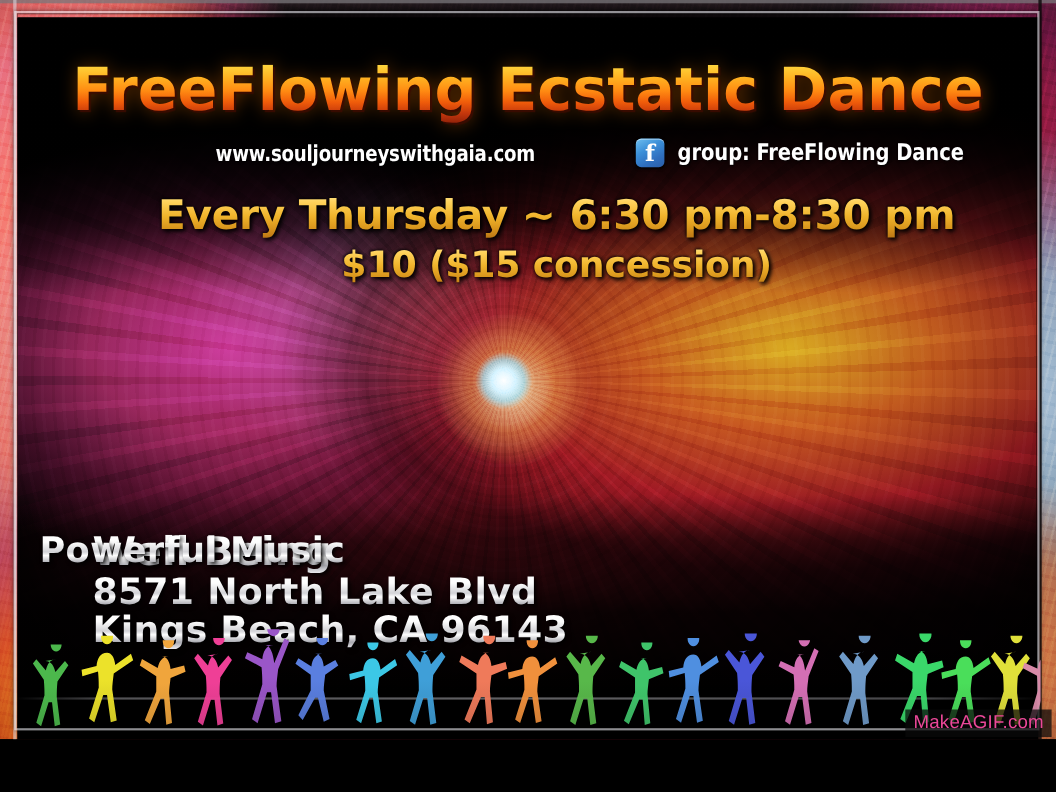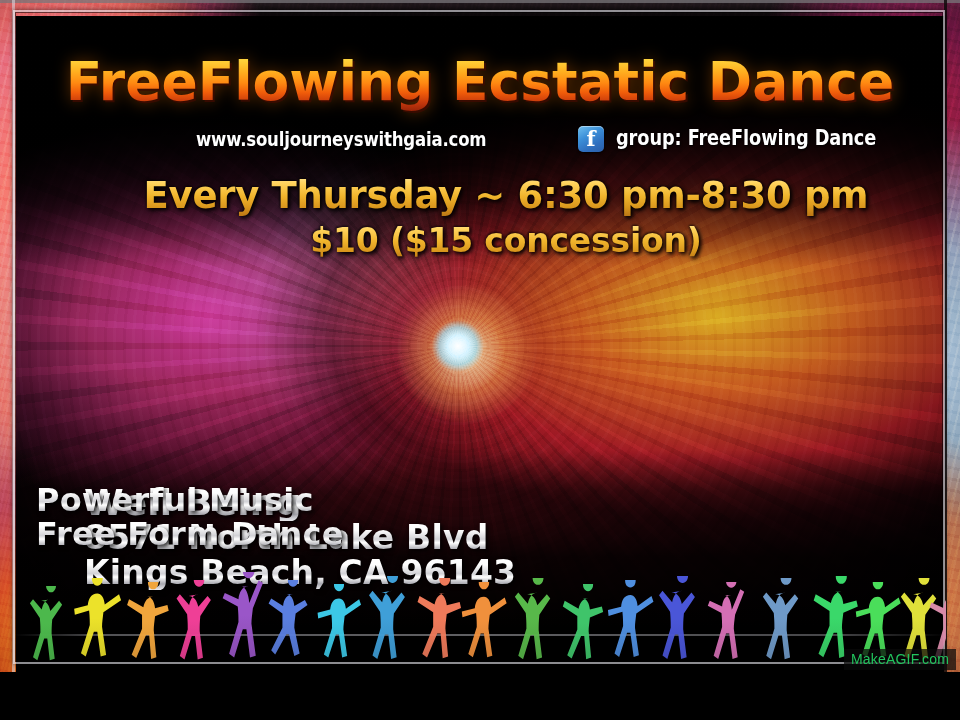--- a/index.html
+++ b/index.html
@@ -180,22 +180,22 @@
   .floor-line{
     position:absolute;left:0;bottom:36px;width:932px;height:2px;
     background:linear-gradient(90deg,rgba(120,120,125,0) 0%,rgba(150,150,155,.55) 10%,rgba(160,160,165,.6) 50%,rgba(140,140,145,.5) 88%,rgba(120,120,125,0) 100%);
   }
 
   
   #watermark{
     position:absolute;right:4px;bottom:2px;
     padding:2px 7px 3px 7px;
     background:rgba(10,10,10,.72);
-    color:#22c55e;font-family:"Liberation Sans", sans-serif;
-    font-size:14px;letter-spacing:.2px;
+    color:#ec4899;font-family:"Liberation Sans", sans-serif;
+    font-size:17px;letter-spacing:.2px;
   }
 </style>
 </head>
 <body>
 
 <div id="poster">
 
   <div class="fractal-frame"></div>
   <div class="fractal-wisps"></div>
   <div class="burst">
@@ -220,21 +220,20 @@
   <div class="txt gold" id="price">$10  ($15 concession)</div>
 
   <div class="txt" id="venue-block">
     <div class="silver" id="venue-name">Well Being</div>
     <div class="silver" id="venue-street">8571 North Lake Blvd</div>
     <div class="silver" id="venue-city">Kings Beach, CA 96143</div>
   </div>
 
   <div class="txt" id="promise-block">
     <div class="silver" id="promise-1">Powerful Music</div>
-    <div class="silver" id="promise-2">Free Form Dance</div>
   </div>
 
   <div id="dancers">
     <div class="floor-line"></div>
   <div class="dancer" style="left: 6px; width: 62px; height: 86px;">
         <svg width="62" height="86" viewBox="0 0 100 110" preserveAspectRatio="none">
           <defs>
             <linearGradient id="g0" x1="0" y1="0" x2="0" y2="1">
               <stop offset="0%" stop-color="#4cb84c"></stop>
               <stop offset="55%" stop-color="#4cb84c"></stop>

